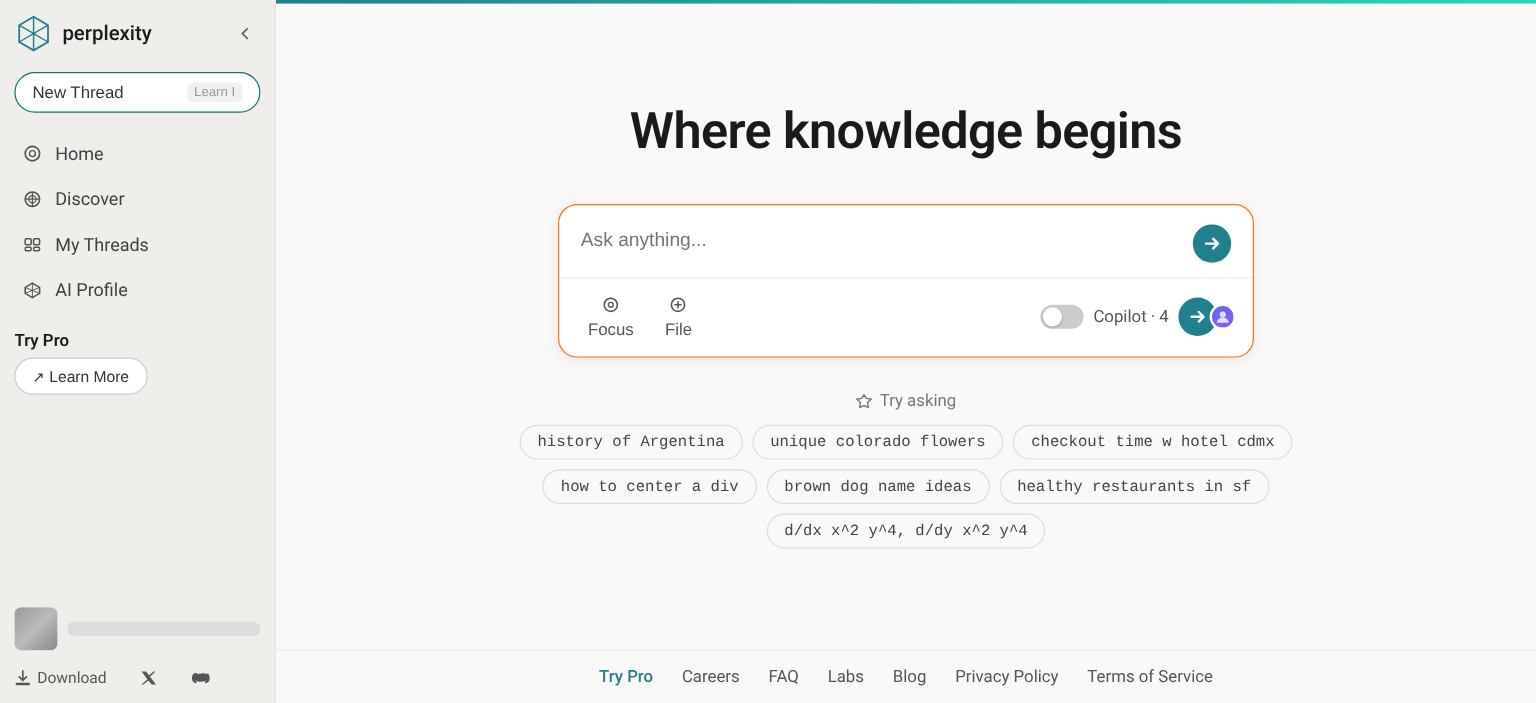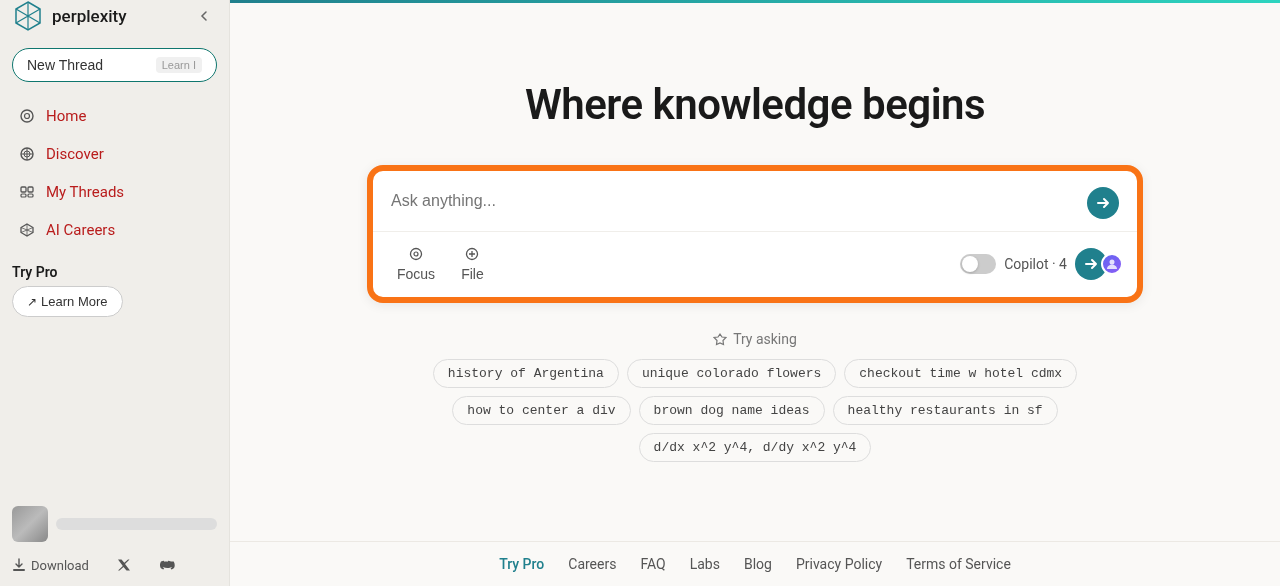--- a/index.html
+++ b/index.html
@@ -12,21 +12,21 @@
       overflow: hidden;
     }
 
     
     .sidebar {
       width: 230px;
       min-width: 230px;
       background: #f0eeea;
       display: flex;
       flex-direction: column;
-      padding: 0 0 0 0;
+      padding: 12px 0 0 0;
       border-right: 1px solid #e5e3de;
       position: relative;
     }
 
     .sidebar-header {
       display: flex;
       align-items: center;
       justify-content: space-between;
       padding: 0 12px 16px 12px;
     }
@@ -90,21 +90,21 @@
     }
 
     .nav-item {
       display: flex;
       align-items: center;
       gap: 10px;
       padding: 9px 10px;
       border-radius: 8px;
       cursor: pointer;
       font-size: 15px;
-      color: #b91c1c;
+      color: #404040;
     }
 
     .nav-icon {
       width: 18px;
       height: 18px;
       display: flex;
       align-items: center;
       justify-content: center;
       color: #555;
     }
@@ -222,25 +222,25 @@
 
     .main-title {
       font-size: 42px;
       font-weight: 600;
       color: #1a1a1a;
       margin-bottom: 36px;
       letter-spacing: -0.5px;
     }
 
     .search-box {
-      width: 776px;
+      width: 580px;
       background: white;
       border-radius: 16px;
       box-shadow: 0 2px 12px rgba(0,0,0,0.08);
-      border: 6px solid #f97316;
+      border: 1px solid #f97316;
       overflow: hidden;
       margin-bottom: 28px;
     }
 
     .search-input-area {
       padding: 16px 18px 12px 18px;
       display: flex;
       align-items: flex-start;
       gap: 10px;
     }
@@ -475,21 +475,21 @@
       </span>
       <span>My Threads</span>
     </div>
     <div class="nav-item">
       <span class="nav-icon">
         <svg width="16" height="16" viewBox="0 0 16 16" fill="none">
           <path d="M8 2 L14 5.5 L14 10.5 L8 14 L2 10.5 L2 5.5 Z" stroke="#555" stroke-width="1.3"></path>
           <path d="M8 2 L8 14 M2 5.5 L14 10.5 M14 5.5 L2 10.5" stroke="#555" stroke-width="0.8"></path>
         </svg>
       </span>
-      <span>AI Careers</span>
+      <span>AI Profile</span>
     </div>
   </nav>
 
   <div class="try-pro-section">
     <div class="try-pro-title">Try Pro</div>
     <button class="learn-more-btn">
       <span style="font-size:12px;">↗</span>
       <span>Learn More</span>
     </button>
   </div>

